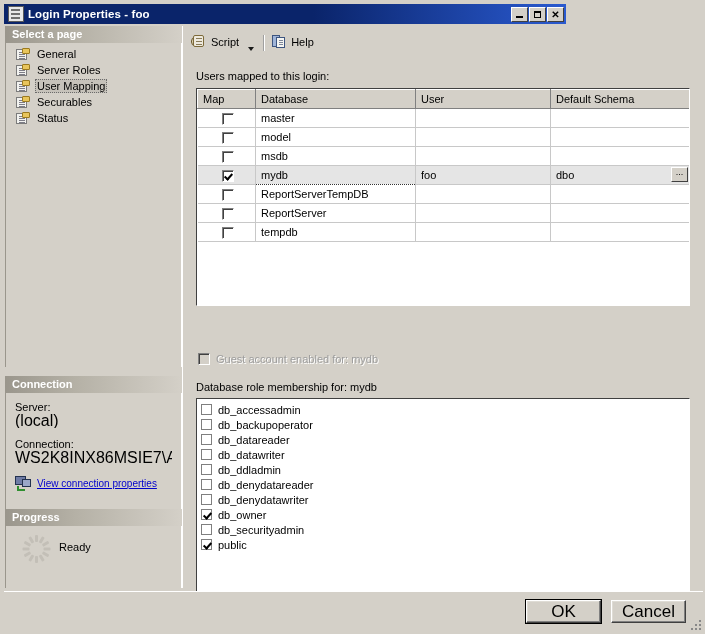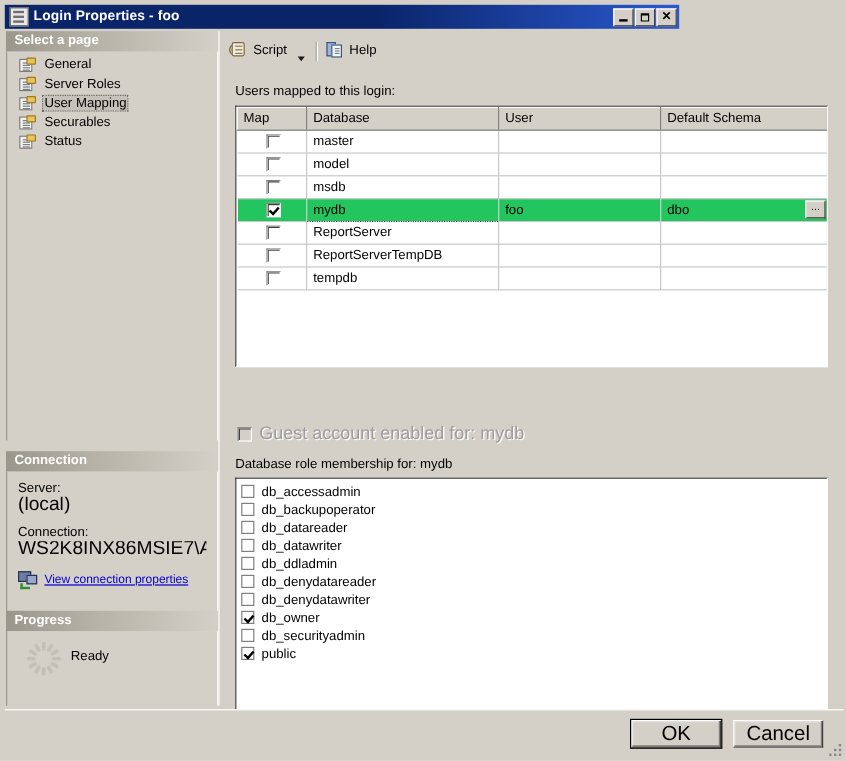--- a/index.html
+++ b/index.html
@@ -339,21 +339,21 @@
     height: 19px;
     border-right: 1px solid #c8c8c8;
     border-bottom: 1px solid #c8c8c8;
     padding-left: 5px;
     box-sizing: border-box;
     font-size: 11px;
     white-space: nowrap;
     position: relative;
   }
   #users-grid tr.sel td {
-    background: #22c55e;
+    background: #e5e5e5;
     margin-left: 36px;
   }
   #users-grid tr.sel td.db-cell {
     border: 1px dotted #333;
     border-right: 1px solid #c8c8c8;
   }
   td.map-cell { text-align: center; padding-left: 0; }
   .wincheck {
     display: inline-block;
     width: 12px; height: 12px;
@@ -395,21 +395,21 @@
   }
 
   
   #guest-row {
     position: absolute;
     left: 15px; top: 327px;
     display: flex;
     align-items: center;
   }
   #guest-label {
-    font-size: 15px;
+    font-size: 11px;
     color: #9d9d9d;
     text-shadow: 1px 1px 0 #ffffff;
     margin-left: 6px;
     white-space: nowrap;
   }
 
   
   #role-list {
     position: absolute;
     left: 13px; top: 372px;
@@ -642,27 +642,27 @@
             <td></td>
           </tr>
           <tr class="sel">
             <td class="map-cell"><span class="wincheck checked"></span></td>
             <td class="db-cell">mydb</td>
             <td>foo</td>
             <td><span>dbo</span><span class="ellipsis-btn">...</span></td>
           </tr>
           <tr>
             <td class="map-cell"><span class="wincheck"></span></td>
-            <td class="db-cell">ReportServer</td>
+            <td class="db-cell">ReportServerTempDB</td>
             <td></td>
             <td></td>
           </tr>
           <tr>
             <td class="map-cell"><span class="wincheck"></span></td>
-            <td class="db-cell">ReportServerTempDB</td>
+            <td class="db-cell">ReportServer</td>
             <td></td>
             <td></td>
           </tr>
           <tr>
             <td class="map-cell"><span class="wincheck"></span></td>
             <td class="db-cell">tempdb</td>
             <td></td>
             <td></td>
           </tr>
         </tbody>

